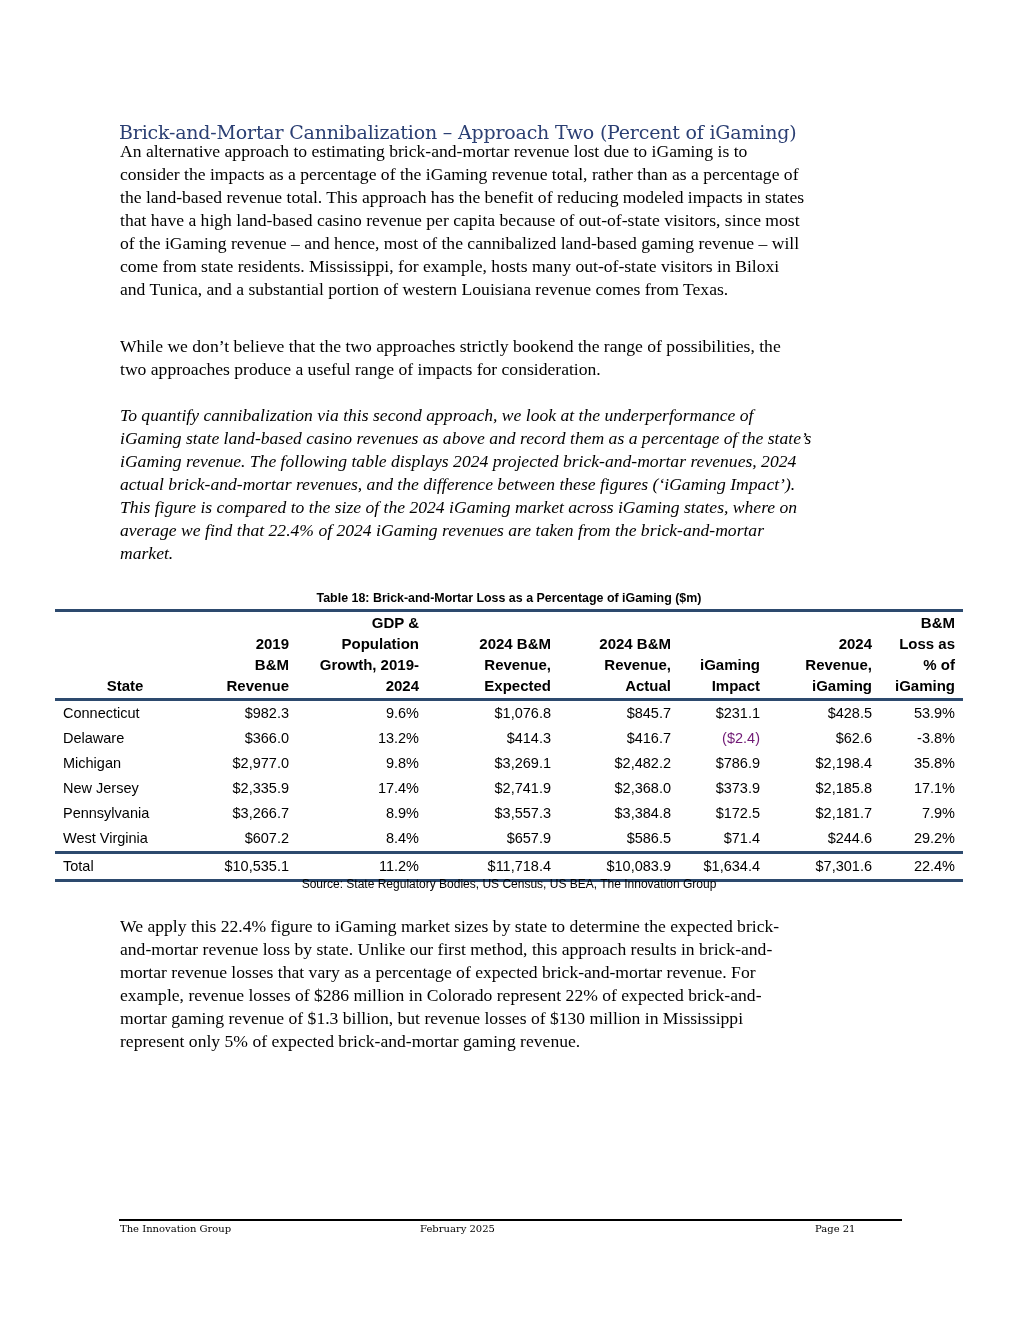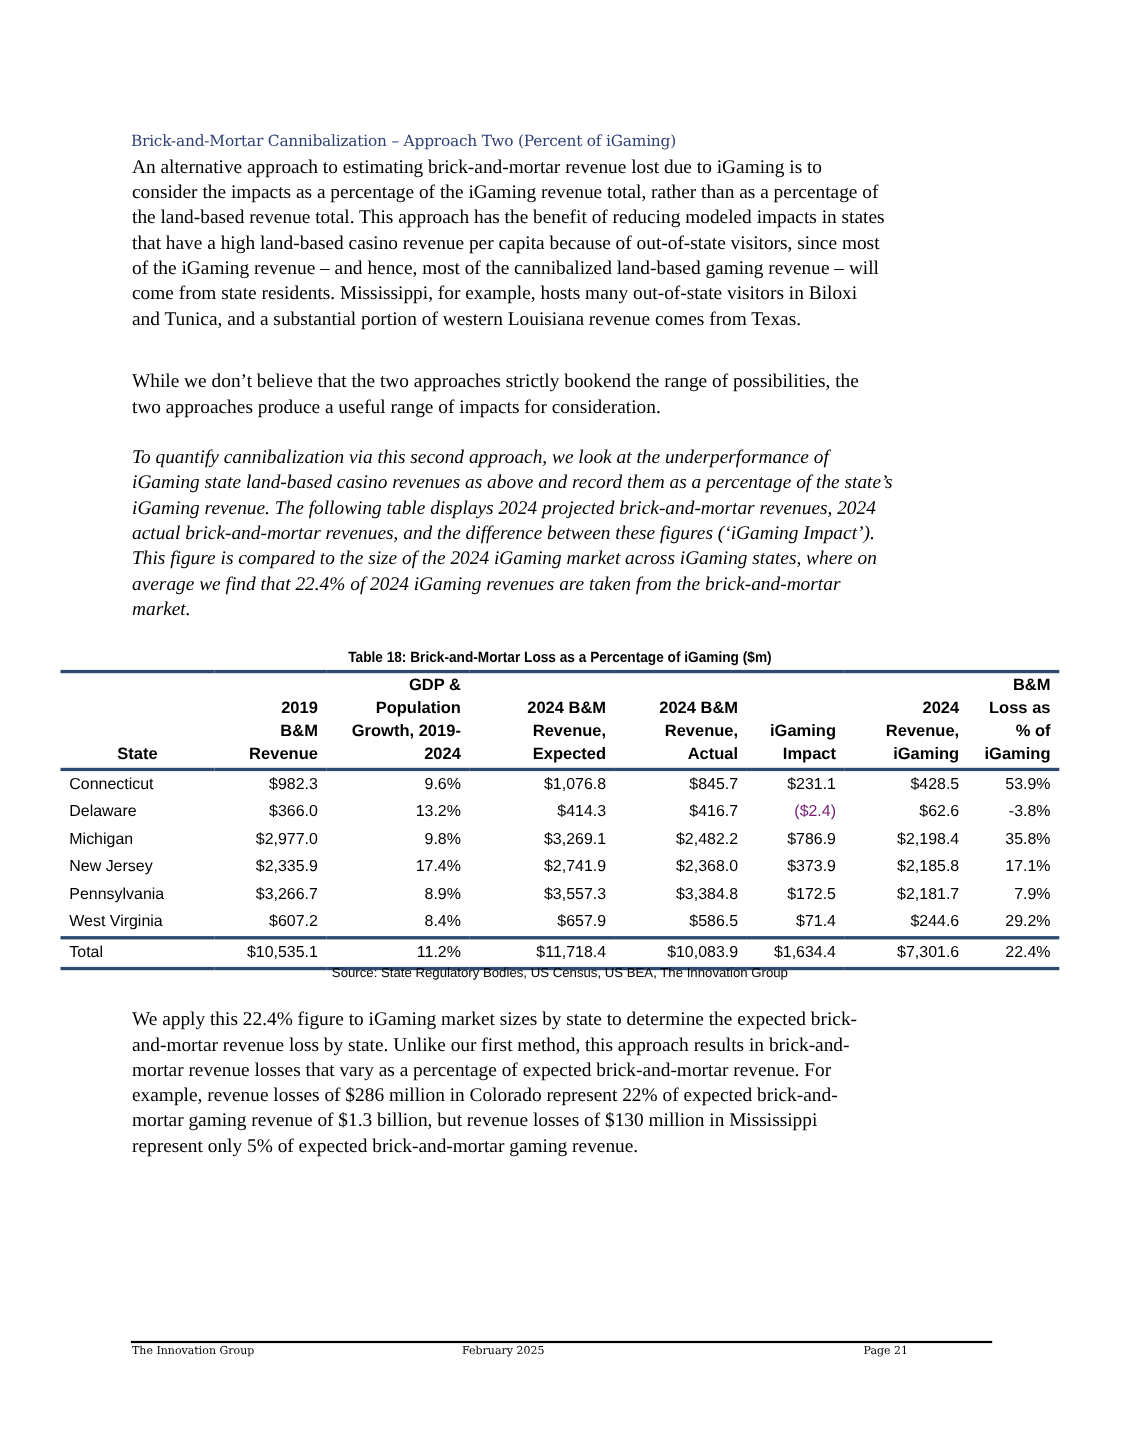--- a/index.html
+++ b/index.html
@@ -2,21 +2,21 @@
 <html><head>
 <meta charset="utf-8">
 <style>
   html, body { margin: 0; padding: 0; background: #ffffff; }
   body { width: 1020px; height: 1320px; position: relative; overflow: hidden; }
   .page { position: absolute; left: 0; top: 0; width: 1020px; height: 1320px; }
 
   .heading {
     position: absolute; left: 119px; top: 121px;
     font-family: "DejaVu Serif", serif;
-    font-size: 14px; color: #2b3f73; letter-spacing: -0.2px;
+    font-size: 19px; color: #2b3f73; letter-spacing: -0.2px;
     white-space: nowrap; margin: 0; font-weight: normal;
   }
   .para {
     position: absolute; left: 120px; width: 790px;
     font-family: "Liberation Serif", serif;
     font-size: 17.6px; line-height: 23px; color: #000;
     margin: 0;
   }
   .para span.line { display: block; white-space: nowrap; }
   #p1 { top: 140px; }
@@ -68,21 +68,21 @@
     white-space: nowrap;
   }
 
   .footer-rule { position: absolute; left: 119px; top: 1219px; width: 783px; height: 2px; background: #000; }
   .footer {
     position: absolute; top: 1223px; font-family: "DejaVu Serif", serif; 
     font-size: 10px; color: #000; white-space: nowrap;
   }
   #footer-left { left: 120px; }
   #footer-center { left: 420px; }
-  #footer-right { left: 785px; }
+  #footer-right { left: 815px; }
 </style>
 </head>
 <body>
 
 <div class="page">
 
   <h2 class="heading">Brick-and-Mortar Cannibalization – Approach Two (Percent of iGaming)</h2>
 
   <div class="para" id="p1">
     <span class="line">An alternative approach to estimating brick-and-mortar revenue lost due to iGaming is to</span>

